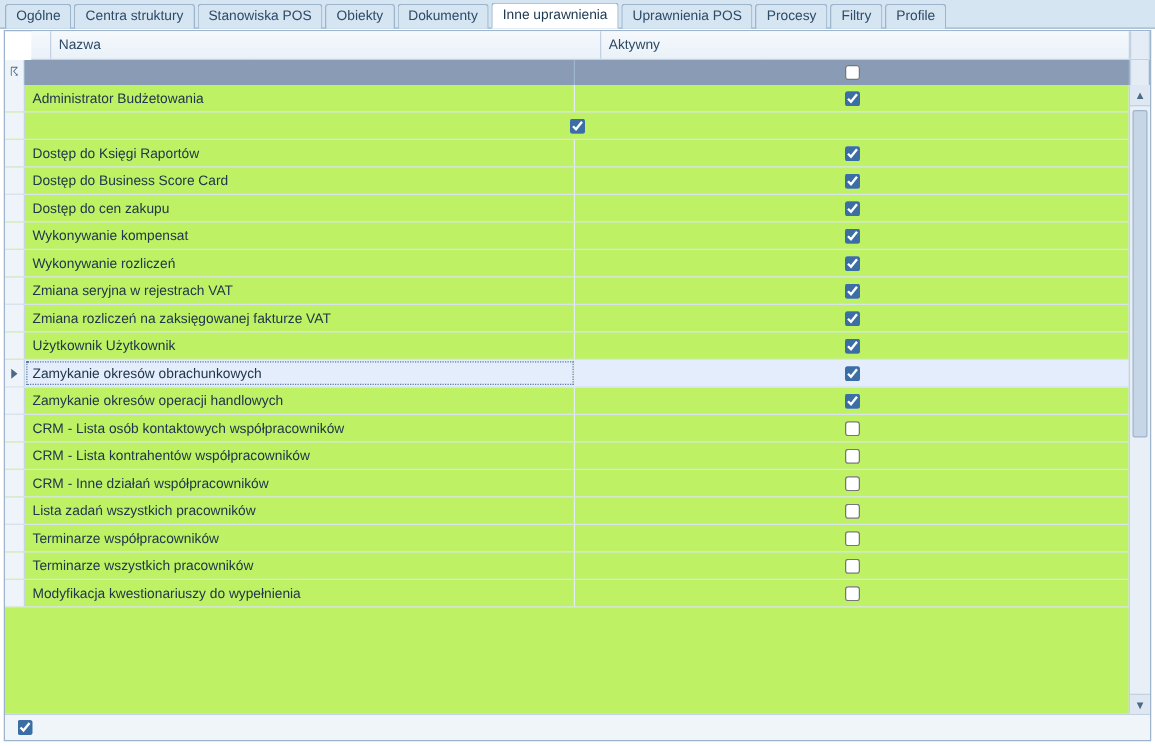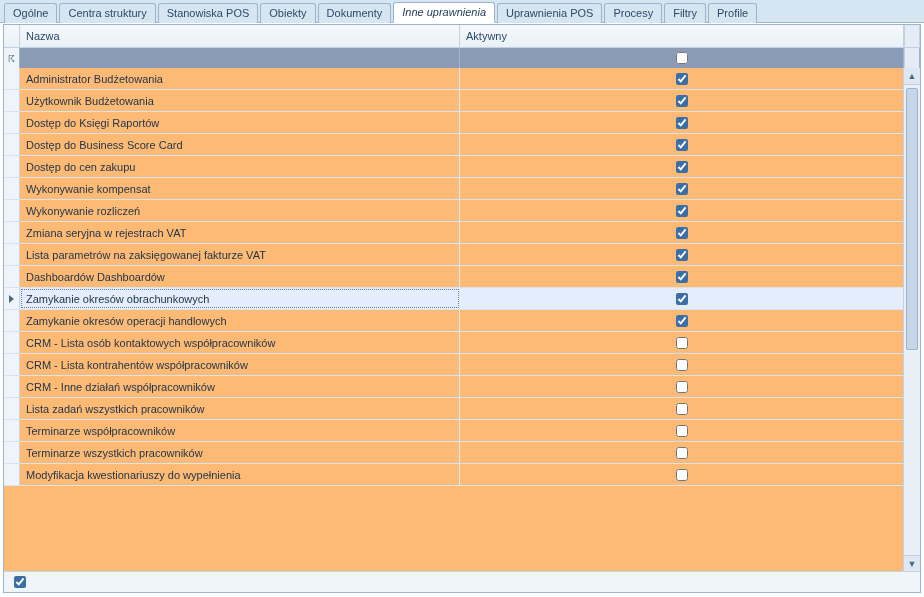--- a/index.html
+++ b/index.html
@@ -38,40 +38,40 @@
     line-height: 13px;
     cursor: pointer;
     user-select: none;
     position: relative;
     top: 1px;
   }
   .tab.active {
     background: #ffffff;
     border-bottom: 1px solid #ffffff;
     color: #1b3650;
-    font-style: italic;
   }
   
   .grid-wrap {
     position: absolute;
     left: 3px;
     right: 3px;
     top: 24px;
     bottom: 4px;
     border: 1px solid #9db5cc;
     background: #ffffff;
     display: flex;
     flex-direction: column;
   }
   
   .col-headers {
     display: flex;
     height: 22px;
     background: linear-gradient(#f6f9fc, #e9f1f8);
     border-bottom: 1px solid #c2d2e2;
+    margin-left: 21px;
   }
   .col-headers .hdr {
     display: flex;
     align-items: center;
     padding: 0 6px;
     border-right: 1px solid #c2d2e2;
     color: #2b4a67;
     box-sizing: border-box;
   }
   .col-gutter { width: 16px; flex: 0 0 16px; }
@@ -104,21 +104,21 @@
     background: #8a9cb5;
   }
   .filter-row input[type="checkbox"]{
     width:12px; height:12px;
   }
   
   .grid-body {
     position: relative;
     flex: 1 1 auto;
     overflow: hidden;
-    background: #fdba74;
+    background: #bef264;
   }
   .rows {
     position: absolute;
     left: 0;
     top: 0;
     right: 16px; 
     bottom: 20px; 
   }
   .row {
     display: flex;
@@ -258,21 +258,20 @@
       <div class="rows" id="rows">
           <div class="row">
             <div class="cell col-gutter"></div>
             <div class="cell col-name">Administrator Budżetowania</div>
             <div class="cell col-active">
               <input type="checkbox" checked="" style="">
             </div>
           </div>
           <div class="row">
             <div class="cell col-gutter"></div>
-            <div class="cell col-name">Użytkownik Budżetowania</div>
             <div class="cell col-active">
               <input type="checkbox" checked="" style="">
             </div>
           </div>
           <div class="row">
             <div class="cell col-gutter"></div>
             <div class="cell col-name">Dostęp do Księgi Raportów</div>
             <div class="cell col-active">
               <input type="checkbox" checked="" style="">
             </div>
@@ -307,28 +306,28 @@
           </div>
           <div class="row">
             <div class="cell col-gutter"></div>
             <div class="cell col-name">Zmiana seryjna w rejestrach VAT</div>
             <div class="cell col-active">
               <input type="checkbox" checked="" style="">
             </div>
           </div>
           <div class="row">
             <div class="cell col-gutter"></div>
-            <div class="cell col-name">Lista parametrów na zaksięgowanej fakturze VAT</div>
-            <div class="cell col-active">
-              <input type="checkbox" checked="" style="">
-            </div>
-          </div>
-          <div class="row">
-            <div class="cell col-gutter"></div>
-            <div class="cell col-name">Dashboardów Dashboardów</div>
+            <div class="cell col-name">Zmiana rozliczeń na zaksięgowanej fakturze VAT</div>
+            <div class="cell col-active">
+              <input type="checkbox" checked="" style="">
+            </div>
+          </div>
+          <div class="row">
+            <div class="cell col-gutter"></div>
+            <div class="cell col-name">Użytkownik Użytkownik</div>
             <div class="cell col-active">
               <input type="checkbox" checked="" style="">
             </div>
           </div>
           <div class="row selected">
             <div class="cell col-gutter"></div>
             <div class="cell col-name">Zamykanie okresów obrachunkowych</div>
             <div class="cell col-active">
               <input type="checkbox" checked="" style="">
             </div>

